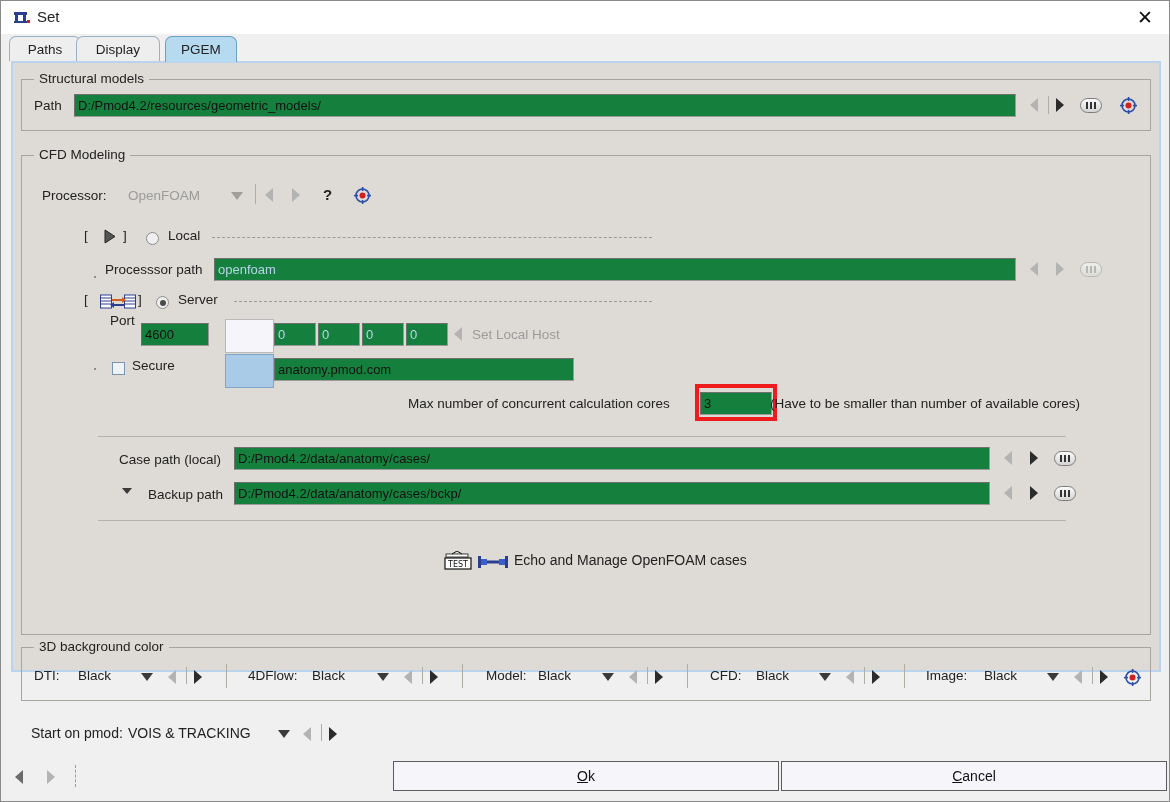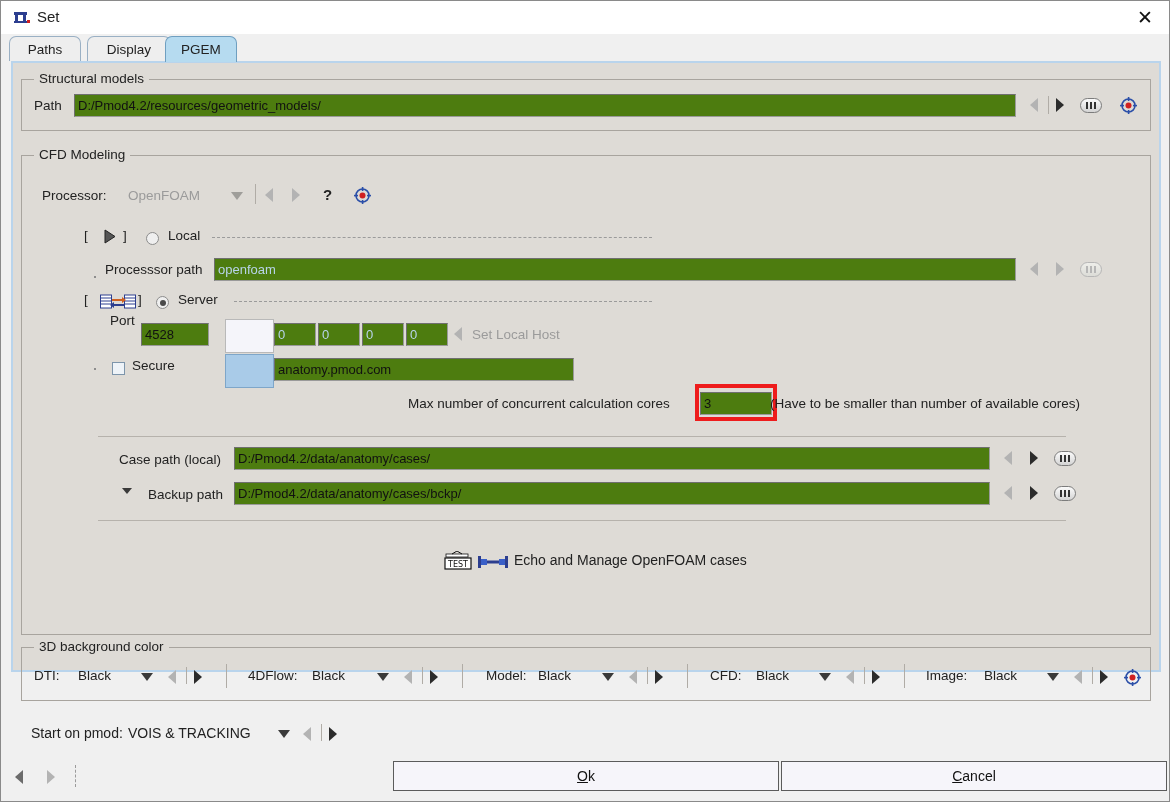--- a/index.html
+++ b/index.html
@@ -50,21 +50,21 @@
     position:absolute;border:1px solid #a8a49e;box-sizing:border-box;
   }
   .group-title{
     position:absolute;top:-9px;left:12px;background:#dedbd6;
     padding:0 5px;font-size:13.5px;color:#222;
   }
   .lbl{position:absolute;font-size:13.5px;color:#222;white-space:nowrap;}
   .lbl.dim{color:#9b9b9b;}
 
   .txt{
-    position:absolute;background:#4d7c0f;
+    position:absolute;background:#15803d;
     border:1px solid #9a9a9a;border-top-color:#6f6f6f;border-left-color:#6f6f6f;
     box-sizing:border-box;font-family:"Liberation Sans",sans-serif;font-size:13px;
     color:#111;padding:4px 3px;line-height:1;
     display:flex;align-items:center;
   }
   .txt.ph{color:#b8d4ea;}
   .txt.dimval{color:#b8d4ea;}
 
   
   .navl,.navr{position:absolute;width:10px;height:14px;cursor:pointer;}
@@ -145,21 +145,21 @@
         <rect x="1" y="11" width="13" height="2" fill="#2c3e8f"></rect>
         <rect x="14" y="10" width="3" height="3" fill="#d02020"></rect>
       </svg>
     </span>
     <span class="title-text">Set</span>
     <div class="close-btn">✕</div>
   </div>
 
   <div class="tabstrip">
     <div class="tab" style="left:8px;width:72px;">Paths</div>
-    <div class="tab" style="left:86px;width:84px;">Display</div>
+    <div class="tab" style="left:75px;width:84px;">Display</div>
     <div class="tab active" style="left:164px;width:72px;text-align:center;">PGEM</div>
   </div>
 
   <div class="panel">
 
     <div class="groupbox" style="left:8px;top:16px;width:1130px;height:52px;">
       <span class="group-title">Structural models</span>
       <span class="lbl" style="left:12px;top:18px;">Path</span>
       <div class="txt" style="left:52px;top:14px;width:942px;height:23px;">D:/Pmod4.2/resources/geometric_models/</div>
       <div class="navl off" style="left:1008px;top:18px;">
@@ -253,21 +253,21 @@
           <path d="M12,5 h10 v-2 l4,3 -4,3 v-2 h-10 z" fill="#d06020"></path>
           <path d="M24,12 h-10 v2 l-4,-3 4,-3 v2 h10 z" fill="#2c3e8f"></path>
         </svg>
       </span>
       <span class="lbl" style="left:116px;top:136px;">]</span>
       <div class="radio sel" style="left:134px;top:140px;"></div>
       <span class="lbl" style="left:156px;top:136px;">Server</span>
       <div class="dashline" style="left:212px;top:145px;width:418px;"></div>
 
       <span class="lbl" style="left:88px;top:157px;">Port</span>
-      <div class="txt" style="left:119px;top:167px;width:68px;height:23px;">4528</div>
+      <div class="txt" style="left:119px;top:167px;width:68px;height:23px;">4600</div>
       <div class="signicon" style="left:203px;top:163px;">
         <svg width="28" height="28" viewBox="0 0 28 28">
           <rect x="2" y="4" width="15" height="3" fill="#9fd0ea"></rect>
           <line x1="9" y1="6" x2="9" y2="24" stroke="#2c3e8f" stroke-width="1.6"></line>
           <path d="M5,9 l4,3 l4,-3" fill="none" stroke="#2c3e8f" stroke-width="1.4"></path>
           <rect x="14" y="8" width="12" height="13" fill="#fff" stroke="#2c3e8f" stroke-width="1.4"></rect>
           <text x="20" y="18.5" font-size="9" fill="#2c3e8f" text-anchor="middle" font-family="DejaVu Sans, sans-serif">IP</text>
         </svg>
       </div>
       <div class="txt dimval" style="left:252px;top:167px;width:42px;height:23px;">0</div>

